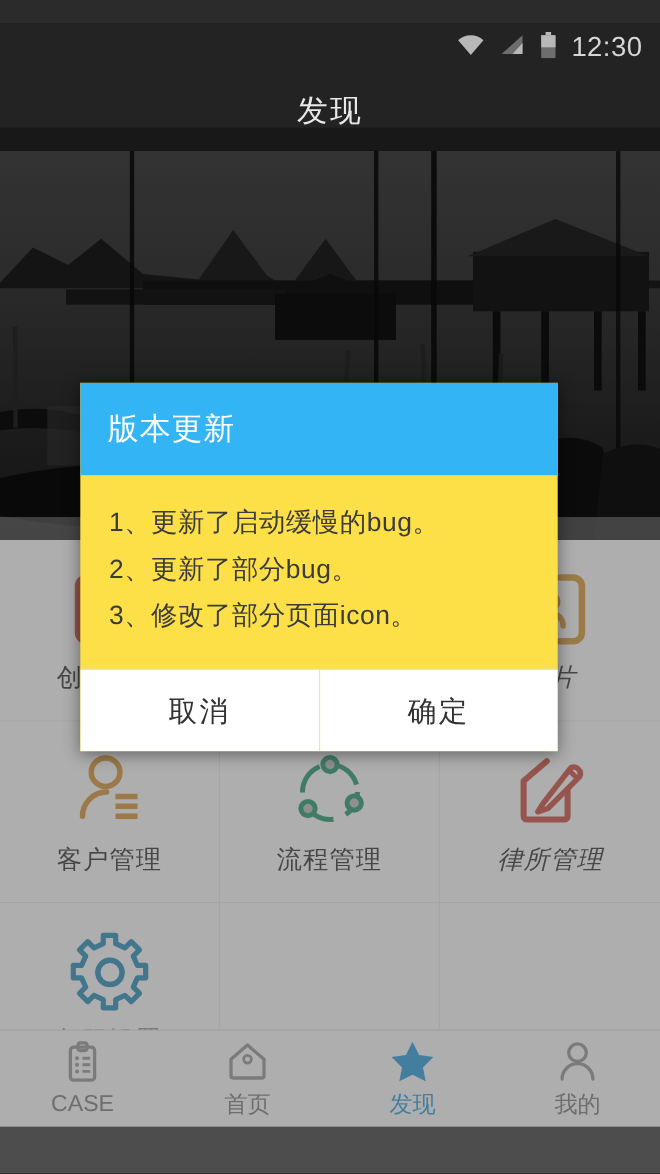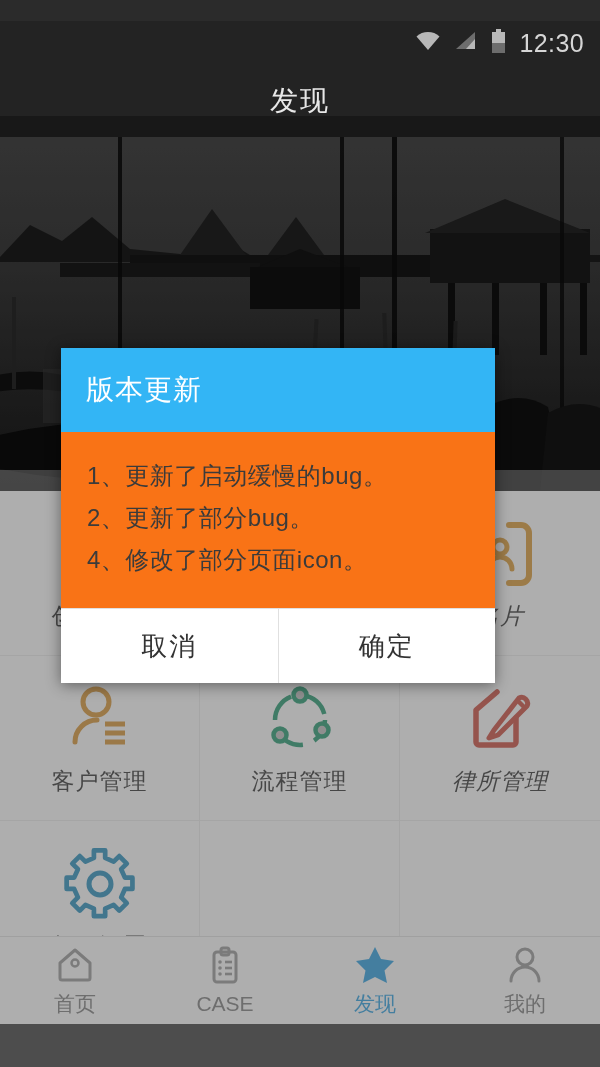--- a/index.html
+++ b/index.html
@@ -56,22 +56,22 @@
   .tab .ti{ width:42px; height:42px; display:block; }
   .tab .tl{ font-size:21px; color:#6f6f6f; }
   .tab.active .tl{ color:#1791d6; }
 
   
   .scrim{ position:absolute; left:0; right:0; top:470px; bottom:0; background:rgba(110,110,110,.52); z-index:40; }
   .scrim-top{ position:absolute; left:0; right:0; top:116px; height:354px; background:rgba(0,0,0,.30); z-index:40; }
 
   
   .dialog{
-    position:absolute; left:61px; top:348px; width:434px; z-index:60;
-    background:#f97316; box-shadow:0 2px 14px rgba(0,0,0,.45); overflow:hidden;
+    position:absolute; left:73px; top:348px; width:434px; z-index:60;
+    background:#fde047; box-shadow:0 2px 14px rgba(0,0,0,.45); overflow:hidden;
   }
   .dlg-head{ background:#33b5f5; height:84px; display:flex; align-items:center; padding-left:25px; }
   .dlg-head .ht{ color:#fff; font-size:28px; letter-spacing:1px; }
   .dlg-body{ padding:24px 26px 26px 26px; }
   .dlg-body li{ list-style:none; font-size:24px; color:#3b3b3b; line-height:1.0; padding:8px 0 10px 0; letter-spacing:.5px; }
   .dlg-actions{ display:flex; border-top:1px solid #e0e0e0; height:75px; }
   .dlg-actions button{
     flex:1; border:none; background:#fff; font-size:26px; color:#333;
     font-family:inherit; cursor:pointer; letter-spacing:2px;
   }
@@ -230,40 +230,40 @@
       </div>
 
       <div class="cell empty">
         <span class="lbl"></span>
       </div>
     </div>
 
     <div class="tabbar">
       <div class="tab">
         <svg class="ti" viewBox="0 0 42 42">
-          <path d="M6 20 L21 7 L36 20 V35 a2 2 0 0 1 -2 2 H8 a2 2 0 0 1 -2 -2 Z" fill="none" stroke="#8a8a8a" stroke-width="3" stroke-linejoin="round"></path>
-          <circle cx="21" cy="20" r="3.5" fill="none" stroke="#8a8a8a" stroke-width="2.5"></circle>
-        </svg>
-        <span class="tl">首页</span>
-      </div>
-
-      <div class="tab">
-        <svg class="ti" viewBox="0 0 42 42">
           <rect x="10" y="7" width="22" height="30" rx="3" fill="none" stroke="#8a8a8a" stroke-width="3"></rect>
           <rect x="17" y="3" width="8" height="7" rx="2" fill="none" stroke="#8a8a8a" stroke-width="3"></rect>
           <circle cx="16" cy="17" r="1.8" fill="#8a8a8a"></circle>
             <path d="M21 17 H28" stroke="#8a8a8a" stroke-width="2.6"></path>
           <circle cx="16" cy="23" r="1.8" fill="#8a8a8a"></circle>
             <path d="M21 23 H28" stroke="#8a8a8a" stroke-width="2.6"></path>
           <circle cx="16" cy="29" r="1.8" fill="#8a8a8a"></circle>
             <path d="M21 29 H28" stroke="#8a8a8a" stroke-width="2.6"></path>
         </svg>
         <span class="tl">CASE</span>
       </div>
 
+      <div class="tab">
+        <svg class="ti" viewBox="0 0 42 42">
+          <path d="M6 20 L21 7 L36 20 V35 a2 2 0 0 1 -2 2 H8 a2 2 0 0 1 -2 -2 Z" fill="none" stroke="#8a8a8a" stroke-width="3" stroke-linejoin="round"></path>
+          <circle cx="21" cy="20" r="3.5" fill="none" stroke="#8a8a8a" stroke-width="2.5"></circle>
+        </svg>
+        <span class="tl">首页</span>
+      </div>
+
       <div class="tab active">
         <svg class="ti" viewBox="0 0 42 42">
           <path d="M21 4 L27 16 L40 18 L30.5 27.5 L33 40 L21 34 L9 40 L11.5 27.5 L2 18 L15 16 Z" fill="#1791d6"></path>
         </svg>
         <span class="tl">发现</span>
       </div>
 
       <div class="tab">
         <svg class="ti" viewBox="0 0 42 42">
           <circle cx="21" cy="14" r="8" fill="none" stroke="#8a8a8a" stroke-width="3"></circle>
@@ -278,21 +278,21 @@
   <div class="scrim"></div>
 
   <div class="dialog">
     <div class="dlg-head">
       <span class="ht">版本更新</span>
     </div>
     <div class="dlg-body">
       <ul>
         <li>1、更新了启动缓慢的bug。</li>
         <li>2、更新了部分bug。</li>
-        <li>4、修改了部分页面icon。</li>
+        <li>3、修改了部分页面icon。</li>
       </ul>
     </div>
     <div class="dlg-actions">
       <button>取消</button>
       <div class="sep"></div>
       <button>确定</button>
     </div>
   </div>
 
 </div>

